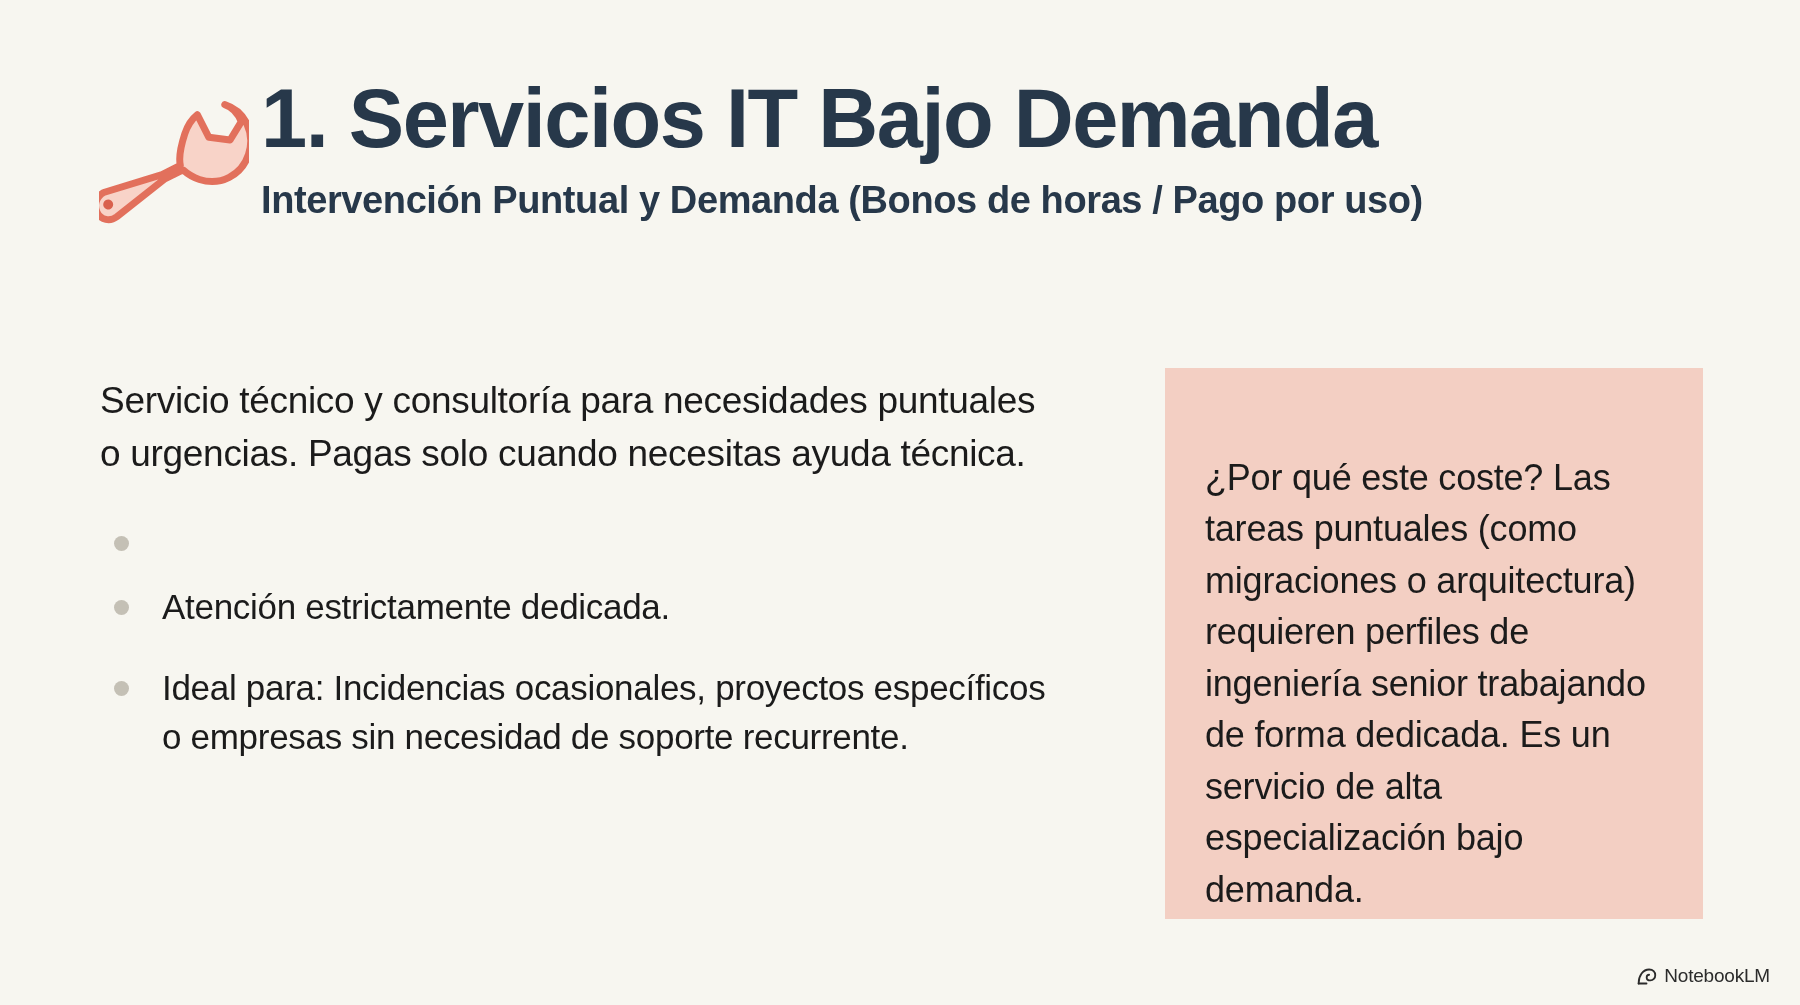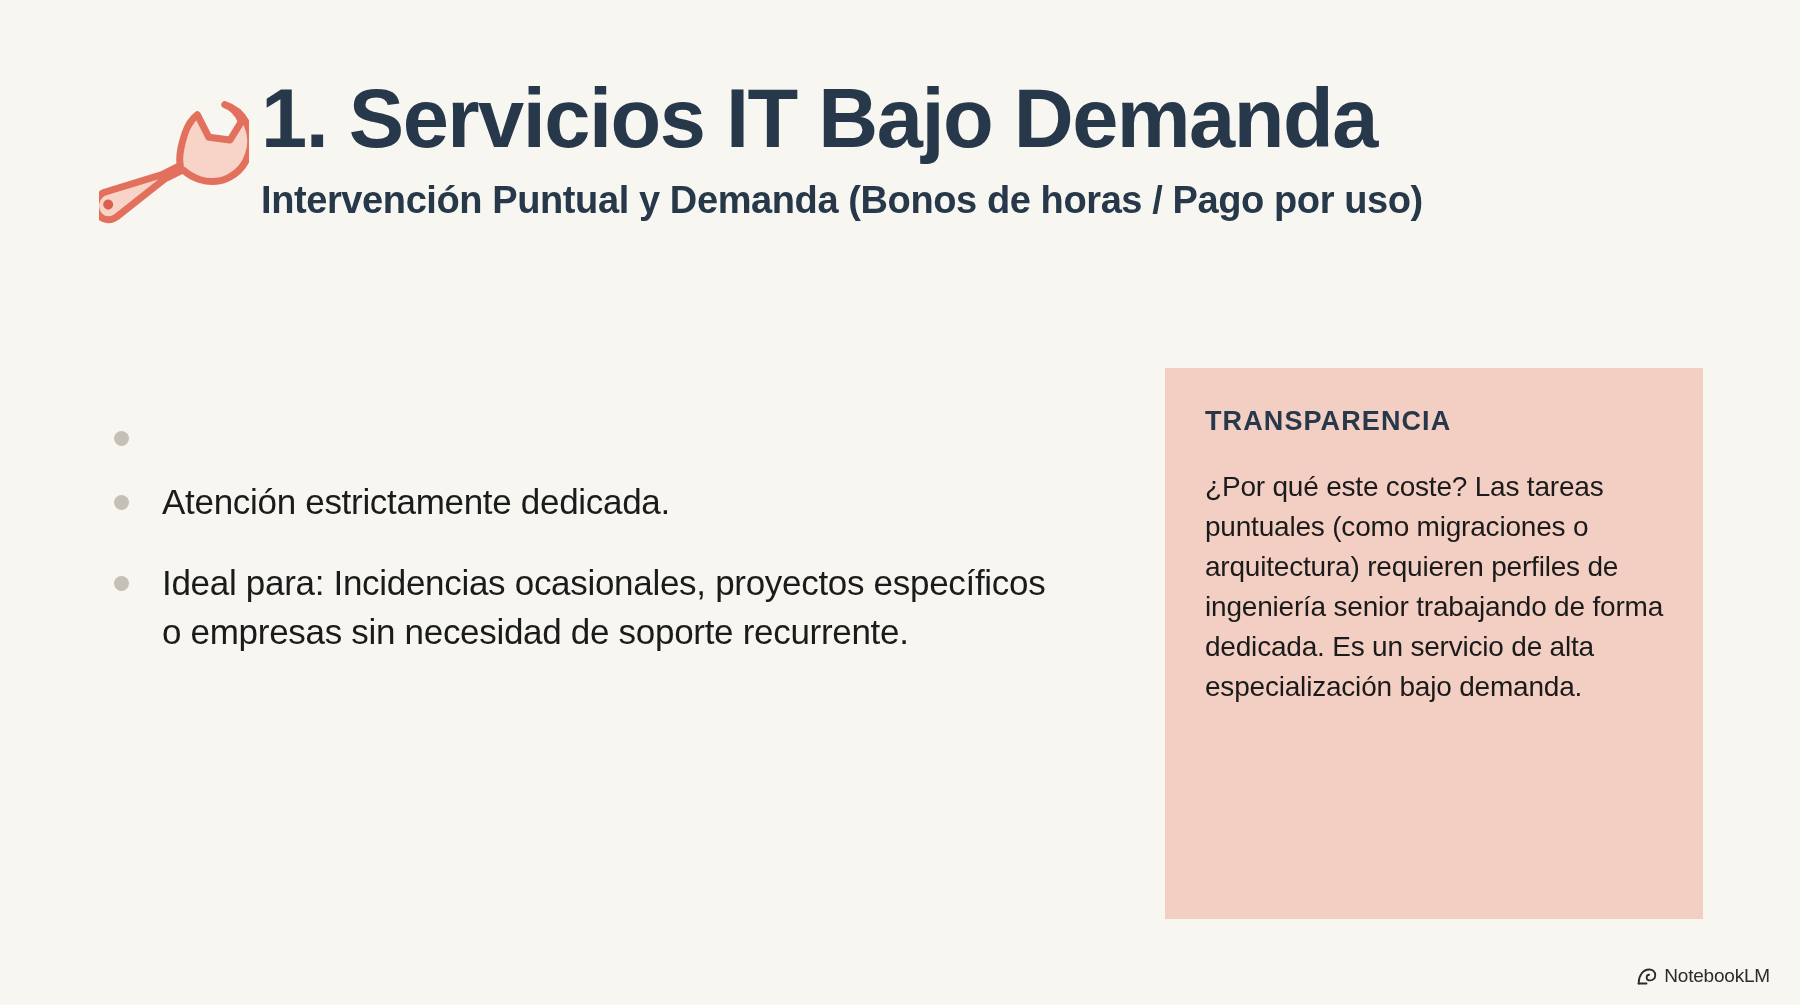--- a/index.html
+++ b/index.html
@@ -100,24 +100,25 @@
     padding:38px 40px 0 40px;
   }
   .callout-title {
     font-size:27px;
     font-weight:bold;
     color:#27384a;
     letter-spacing:1.1px;
     margin-bottom:30px;
   }
   .callout-body {
-    font-size:28px;
+    font-size:36px;
     color:#1b1b1b;
     line-height:1.43;
     letter-spacing:-0.2px;
+    margin-top:46px;
   }
   .callout-note {
     margin-top:34px;
     font-size:28px;
     color:#1b1b1b;
     line-height:1.43;
     letter-spacing:-0.2px;
   }
 
   
@@ -164,38 +165,38 @@
       </svg>
     </div>
 
     <div class="header-text">
       <div class="title">1. Servicios IT Bajo Demanda</div>
       <div class="subtitle">Intervención Puntual y Demanda (Bonos de horas / Pago por uso)</div>
     </div>
   </div>
 
   <div class="left-col">
+    <p class="intro">Servicio técnico y consultoría para necesidades puntuales o urgencias. Pagas solo cuando necesitas ayuda técnica.</p>
 
     <ul class="bullets">
       <li class="bullet">
         <span class="dot"></span>
       </li>
       <li class="bullet">
         <span class="dot"></span>
         <span class="bullet-text">Atención estrictamente dedicada.</span>
       </li>
       <li class="bullet">
         <span class="dot"></span>
         <span class="bullet-text">Ideal para: Incidencias ocasionales, proyectos específicos o empresas sin necesidad de soporte recurrente.</span>
       </li>
     </ul>
   </div>
 
   <div class="callout">
-    <div class="callout-title">TRANSPARENCIA</div>
     <div class="callout-body">¿Por qué este coste? Las tareas puntuales (como migraciones o arquitectura) requieren perfiles de ingeniería senior trabajando de forma dedicada. Es un servicio de alta especialización bajo demanda.</div>
   </div>
 
   <div class="watermark">
     <span>
       <svg width="21" height="21" viewBox="0 0 24 24" xmlns="http://www.w3.org/2000/svg">
         <path d="M3 20 C3 11 8 4 15 4 C19.5 4 22 7 22 10.5 C22 14 19.5 16.5 16.5 16.5
                  C14 16.5 12.2 15 12.2 13 C12.2 11.3 13.4 10 15 10" fill="none" stroke="#2b2b2b" stroke-width="2.1" stroke-linecap="round"></path>
         <path d="M3 20 L12 20" fill="none" stroke="#2b2b2b" stroke-width="2.1" stroke-linecap="round"></path>
       </svg>

